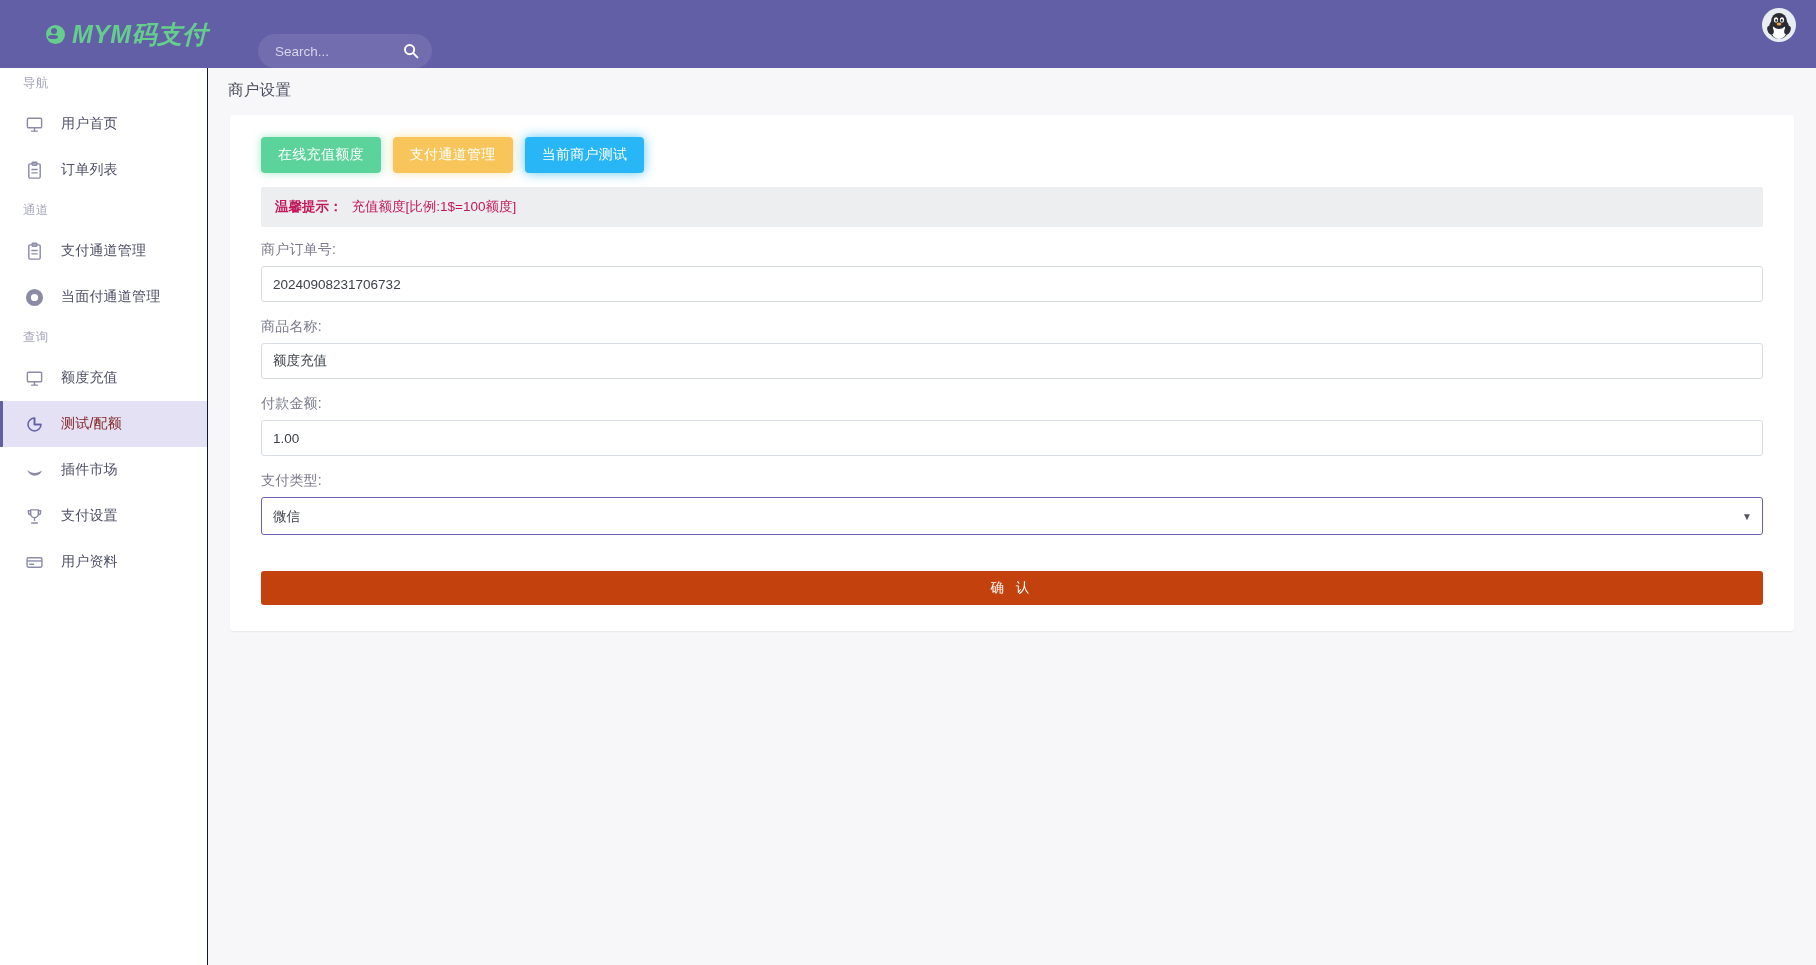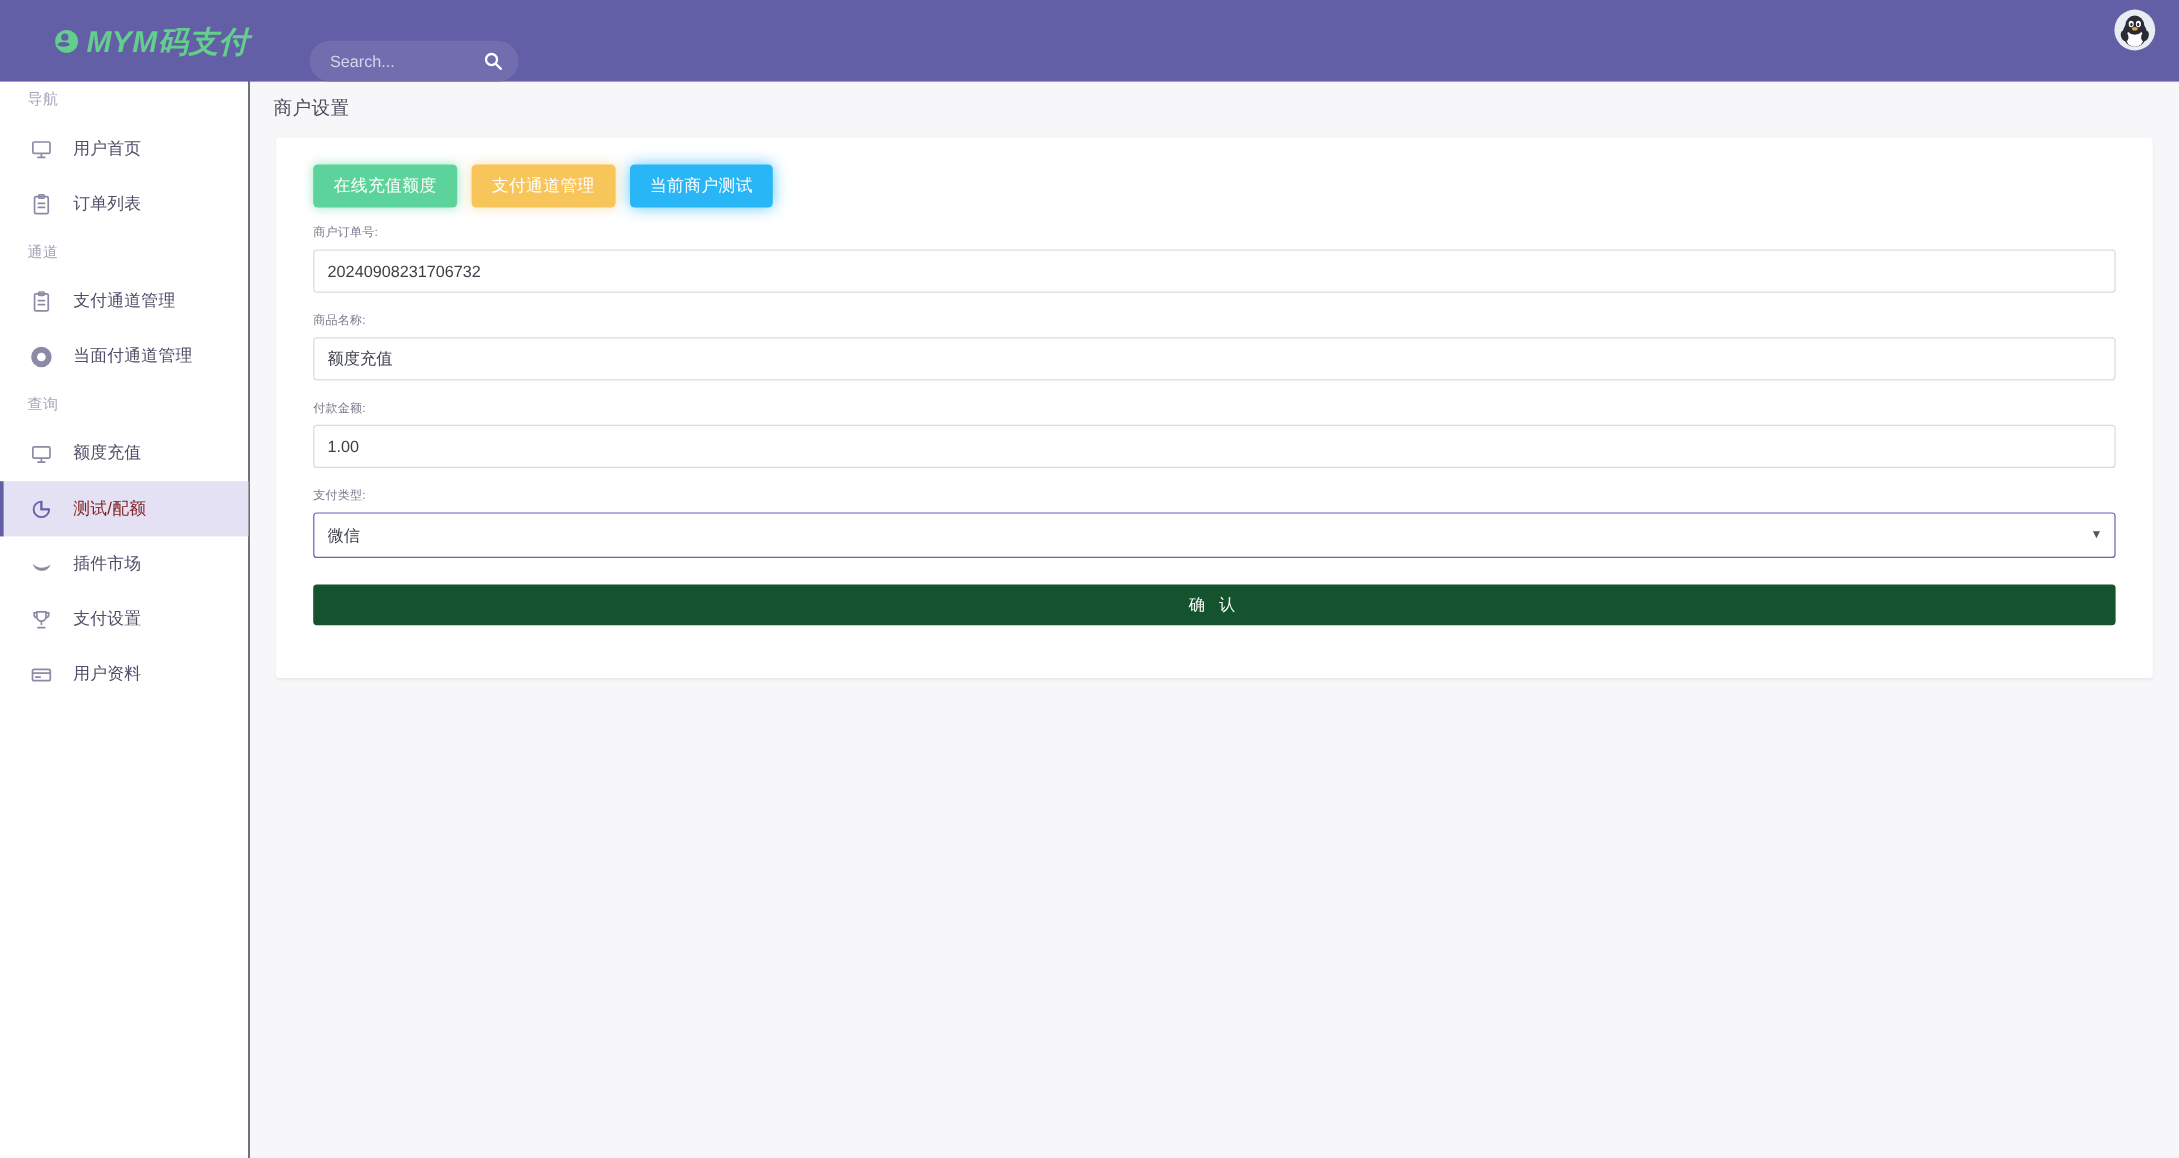--- a/index.html
+++ b/index.html
@@ -216,21 +216,21 @@
     padding: 11px 14px;
     font-size: 13.5px;
     color: #c2185b;
   }
   .tip b { font-weight: bold; }
   .tip .tip-body { margin-left: 9px; }
 
   .form { margin: 14px 11px 0 11px; }
   .field { margin-bottom: 16px; }
   .field-label {
-    font-size: 10px;
+    font-size: 14px;
     color: #7a7a8c;
     margin-bottom: 7px;
     display: block;
     letter-spacing: 0.2px;
   }
   .field-input {
     width: 100%;
     height: 36px;
     border: 1px solid #d8dce3;
     border-radius: 3px;
@@ -262,28 +262,28 @@
     right: 11px;
     top: 50%;
     transform: translateY(-50%);
     pointer-events: none;
     color: #55555f;
     font-size: 10px;
   }
   .submit-btn {
     width: 100%;
     height: 34px;
-    background: #14532d;
+    background: #c2410c;
     border: none;
     border-radius: 3px;
     color: #ffffff;
     font-size: 13.5px;
     letter-spacing: 4px;
     cursor: pointer;
-    margin-top: 6px;
+    margin-top: 20px;
     font-family: "Liberation Sans", sans-serif;
   }
 </style>
 </head>
 <body>
 
 <div class="topbar">
   <div class="brand">
     <span class="brand-logo">
       <span class="brand-globe"></span>
@@ -427,20 +427,23 @@
   <div class="page-title">商户设置</div>
 
   <div class="card">
 
     <div class="btn-row">
       <button class="tabbtn green">在线充值额度</button>
       <button class="tabbtn yellow">支付通道管理</button>
       <button class="tabbtn blue">当前商户测试</button>
     </div>
 
+    <div class="tip">
+      <b>温馨提示：</b><span class="tip-body">充值额度[比例:1$=100额度]</span>
+    </div>
 
     <div class="form">
 
       <div class="field">
         <label class="field-label">商户订单号:</label>
         <input class="field-input" type="text" value="20240908231706732" style="">
       </div>
 
       <div class="field">
         <label class="field-label">商品名称:</label>

